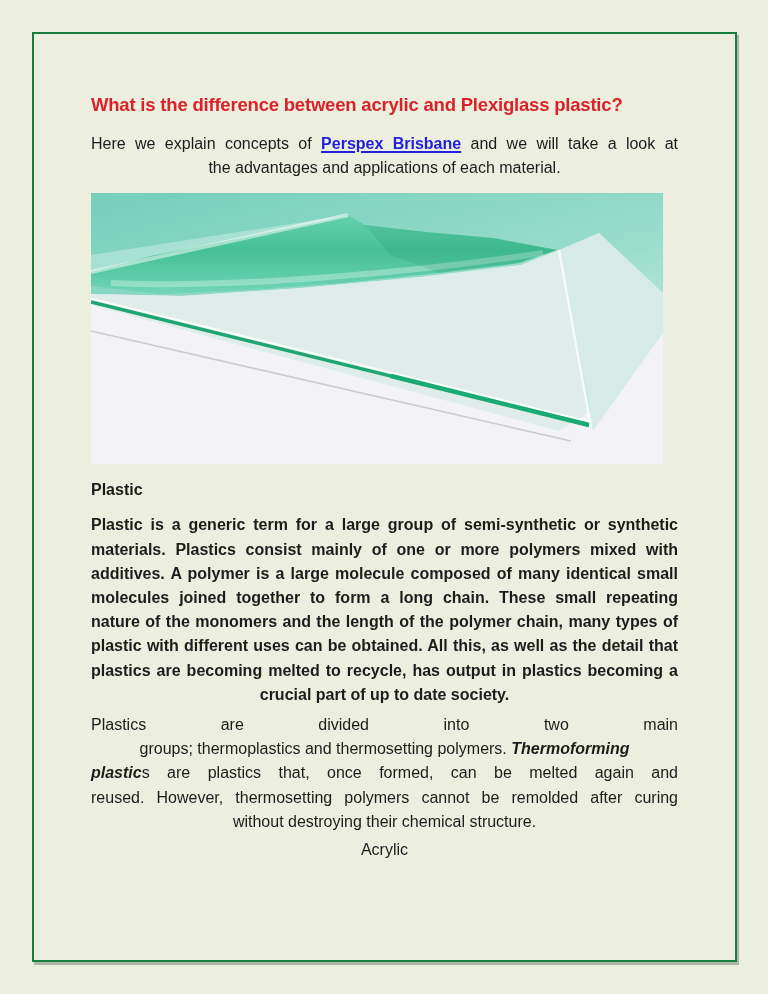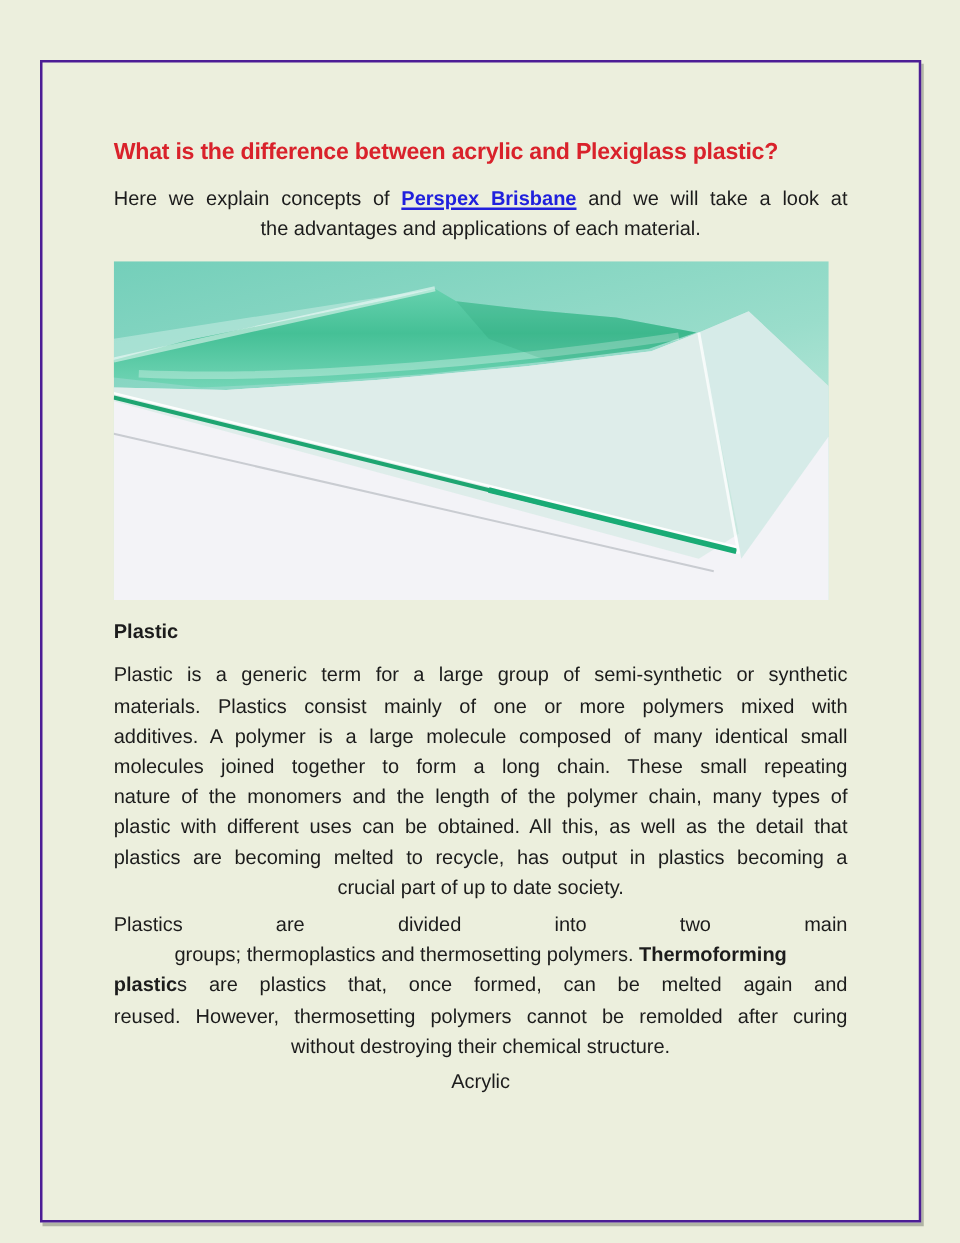--- a/index.html
+++ b/index.html
@@ -7,25 +7,24 @@
     width:768px;height:994px;
     background:#ecefdd;
     font-family:"Liberation Sans", sans-serif;
     position:relative;
     overflow:hidden;
   }
   .page-frame{
     position:absolute;
     left:32px;top:32px;
     width:701px;height:926px;
-    border:2px solid #4c1d95;
+    border:2px solid #15803d;
     box-shadow:2px 3px 0 rgba(70,75,60,0.35);
     background:#ecefdd;
     box-sizing:content-box;
-    margin-top:16px;
   }
   .content{
     padding:58px 57px 0 57px;
   }
   .title{
     margin:0 0 14px 0;
     font-size:18.5px;
     line-height:26px;
     font-weight:bold;
     color:#d9222b;
@@ -36,41 +35,41 @@
   .line{
     font-size:16px;
     line-height:24.2px;
     color:#1c1c1c;
   }
   .jline{
     text-align:justify;
     text-align-last:justify;
   }
   .lline{text-align:center;}
-  .b{font-weight:bold;}
+  .b{font-weight:bold;font-style:italic;}
   a.doc-link{
     color:#2020dd;
     font-weight:bold;
     text-decoration:underline;
     text-decoration-thickness:2px;
     text-underline-offset:2px;
   }
   .photo{
     display:block;
     width:572px;height:271px;
     margin:13px 0 14px 0;
   }
   .section-heading{
     margin:0 0 11px 0;
     font-size:16px;
     line-height:24px;
     font-weight:bold;
     color:#1c1c1c;
   }
-  .para1{margin-bottom:6px;}
+  .para1{margin-bottom:6px;font-weight:bold;}
   .para2{margin-bottom:4px;}
 </style>
 </head>
 <body>
 
 <div class="page-frame">
   <div class="content">
 
     <h1 class="title">What is the difference between acrylic and Plexiglass plastic?</h1>
 

